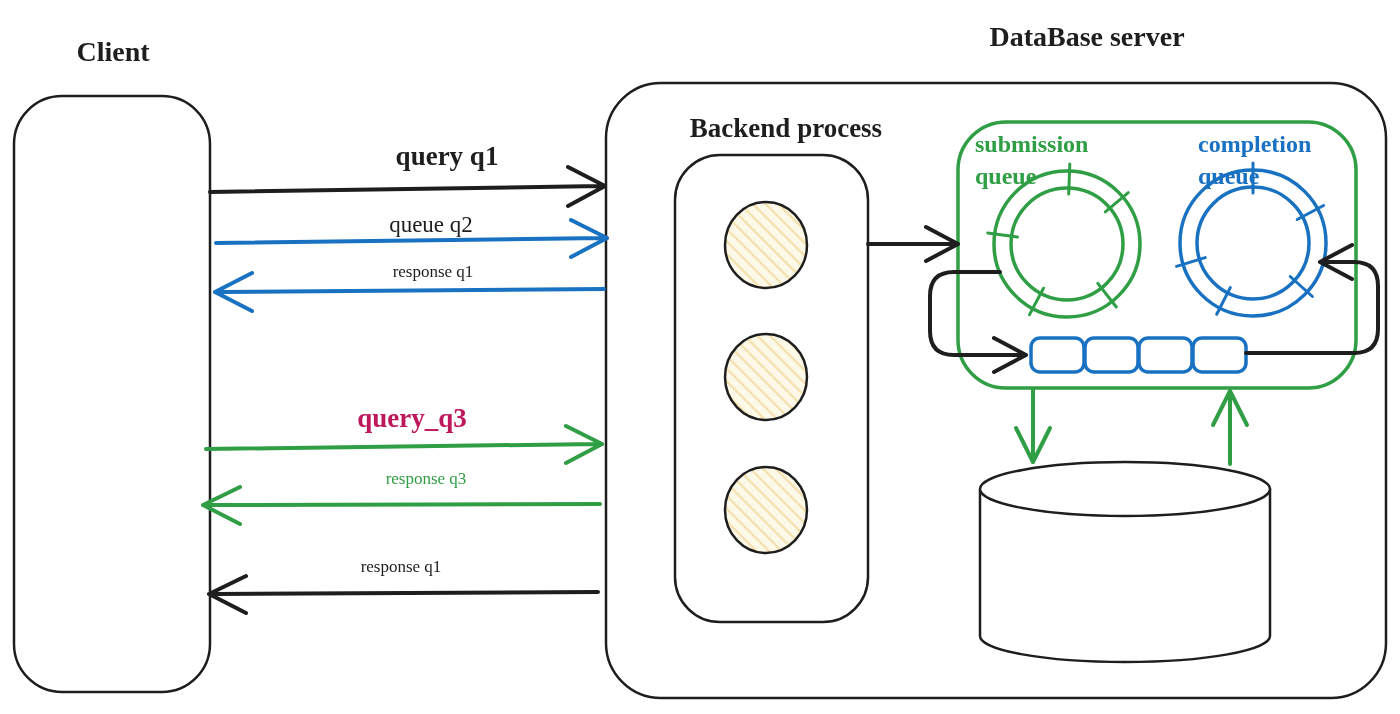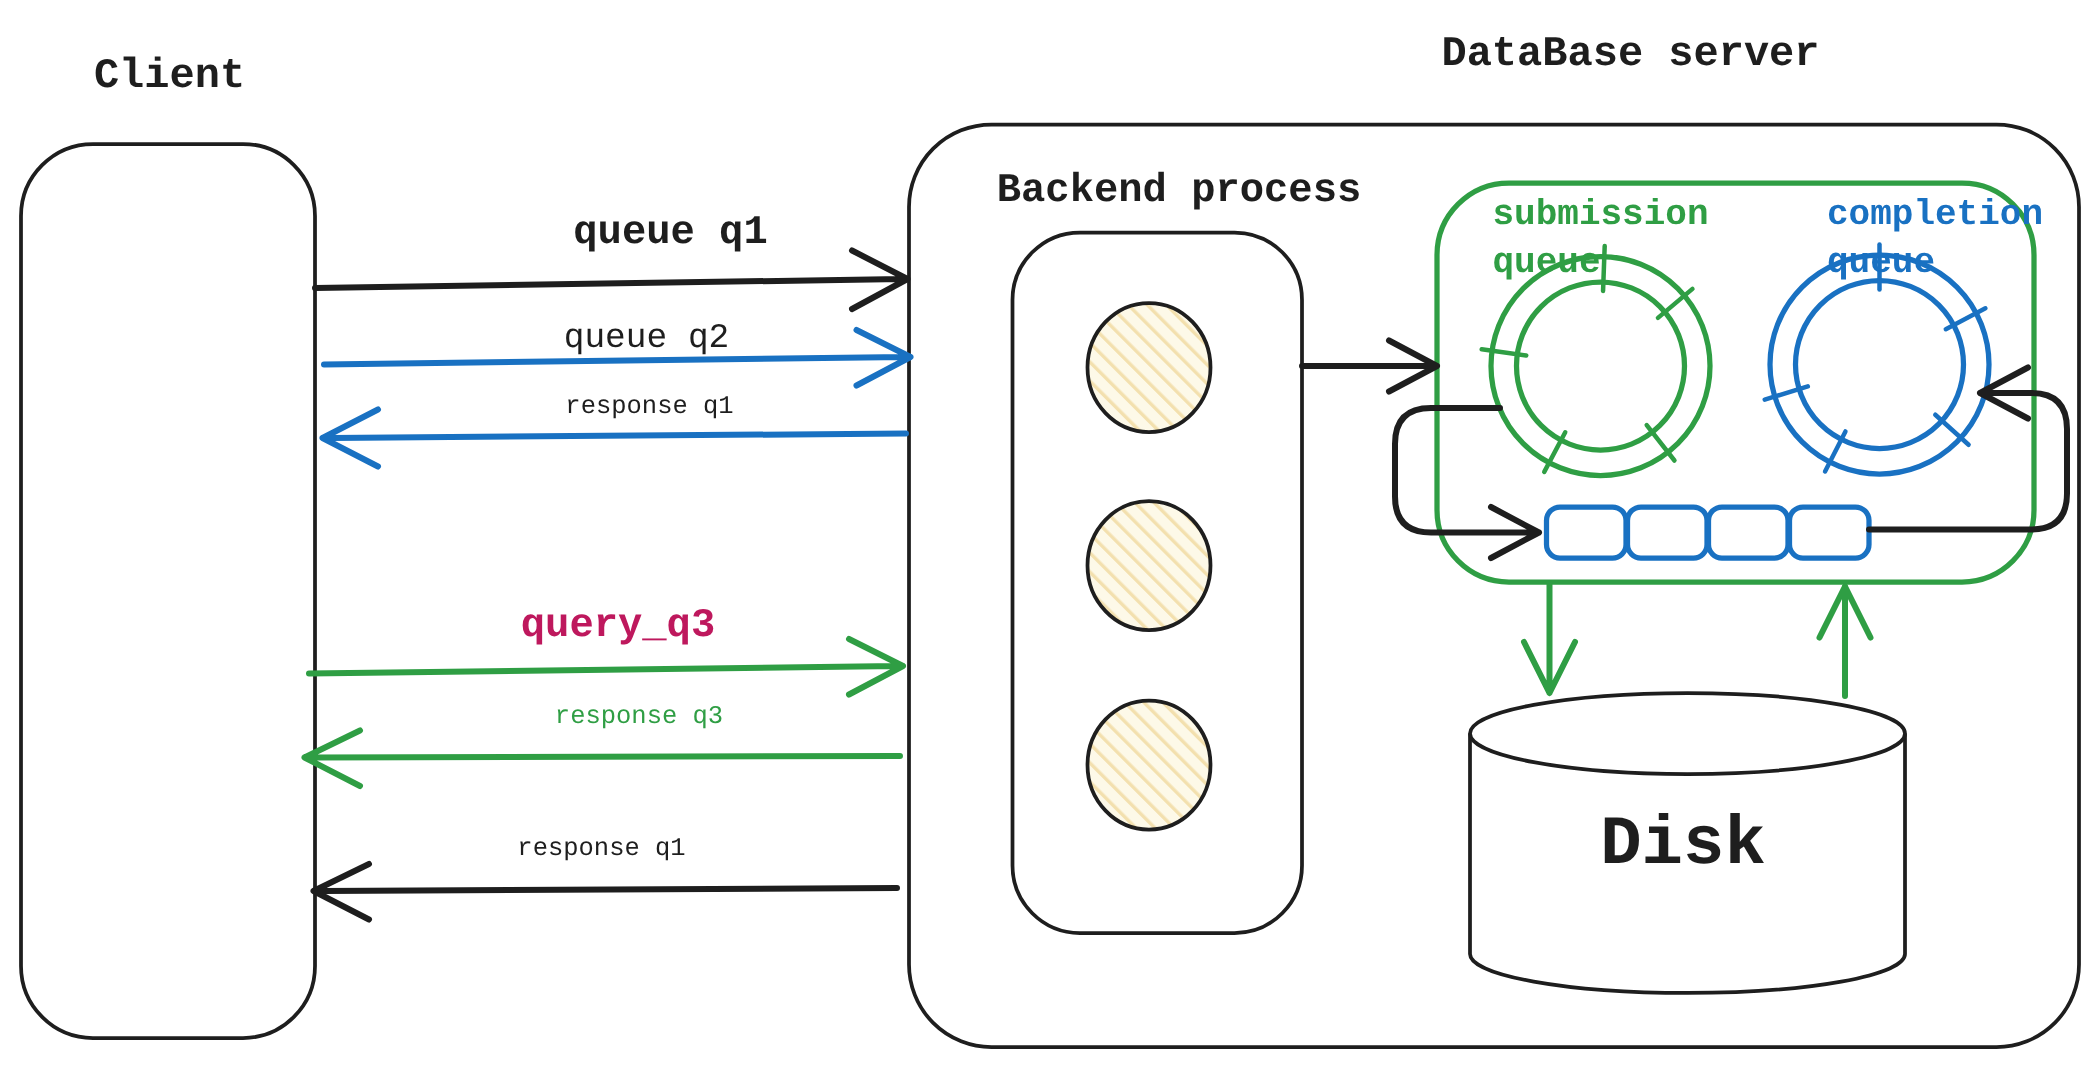--- a/index.html
+++ b/index.html
@@ -1,19 +1,19 @@
 <!DOCTYPE html>
 <html style="--ink: #1e1e1e; --green: #2f9e44; --blue: #1971c2; --process_fill: #fdf9e8; --process_hatch: #f3e0ae; --background: #ffffff;"><head>
 <meta charset="utf-8">
 <style>
   html,body{margin:0;padding:0;background:#fff;}
   .canvas{
     position:relative;width:1400px;height:714px;overflow:hidden;
     background:var(--background,#fff);
-    font-family:Liberation Mono, monospace;
+    font-family:Liberation Serif, serif;
     color:var(--ink,#1e1e1e);
   }
   svg.layer{position:absolute;left:0;top:0;}
   
   .box{fill:#ffffff;stroke:var(--ink,#1e1e1e);stroke-width:2.5;}
   .box-noline{fill:none;stroke:var(--ink,#1e1e1e);stroke-width:2.5;}
   .green-box{fill:none;stroke:var(--green,#2f9e44);stroke-width:3.5;}
   .ring-green{fill:none;stroke:var(--green,#2f9e44);stroke-width:3.5;}
   .ring-blue{fill:none;stroke:var(--blue,#1971c2);stroke-width:3.5;}
   .tick-green{stroke:var(--green,#2f9e44);stroke-width:3;stroke-linecap:round;}
@@ -26,21 +26,21 @@
   .proc-circle{fill:url(#hatch);stroke:var(--ink,#1e1e1e);stroke-width:2.5;}
   .hatch-bg{fill:var(--process_fill,#fdf9e8);}
   .hatch-line{stroke:var(--process_hatch,#f3e0ae);stroke-width:2.5;}
   
   .label{position:absolute;white-space:pre-line;line-height:1.15;}
   .center{transform:translateX(-50%);text-align:center;white-space:nowrap;}
   .t-title{font-size:28px;font-weight:600;}
   .t-big{font-size:27px;font-weight:600;}
   .t-med{font-size:23px;font-weight:500;}
   .t-small{font-size:17px;font-weight:500;}
-  .t-queue{font-size:24px;font-weight:600;line-height:32px;margin-left:20px;}
+  .t-queue{font-size:24px;font-weight:600;line-height:32px;}
   .t-disk{font-size:46px;font-weight:600;}
   .green-text{color:var(--green,#2f9e44);}
   .blue-text{color:var(--blue,#1971c2);}
 </style>
 </head>
 <body>
 
 <div class="canvas">
 
   <svg class="layer" width="1400" height="714" viewBox="0 0 1400 714">
@@ -120,23 +120,22 @@
   <div class="label center t-big" style="left:786px;top:113px;">Backend process</div>
 
   <div class="label center t-title" style="left:1087px;top:21px;">DataBase server</div>
 
   <div class="label t-queue green-text" style="left:975px;top:128px;">submission
 queue</div>
 
   <div class="label t-queue blue-text" style="left:1198px;top:128px;">completion
 queue</div>
 
-  <div class="label center t-disk" style="left:1122px;top:537px;">Disk</div>
 
-  <div class="label center t-big" style="left: 447px; top: 141px; color: rgb(30, 30, 30);">queue q1</div>
+  <div class="label center t-big" style="left: 447px; top: 141px; color: rgb(30, 30, 30);">query q1</div>
 
   <div class="label center t-med" style="left: 431px; top: 212px; color: rgb(30, 30, 30);">queue q2</div>
 
   <div class="label center t-small" style="left: 433px; top: 262px; color: rgb(30, 30, 30);">response q1</div>
 
   <div class="label center t-big" style="left: 412px; top: 403px; color: #be185d;">query_q3</div>
 
   <div class="label center t-small" style="left: 411px; top: 469px; color: rgb(47, 158, 68); margin-left: 15px;">response q3</div>
 
   <div class="label center t-small" style="left: 401px; top: 557px; color: rgb(30, 30, 30);">response q1</div>

